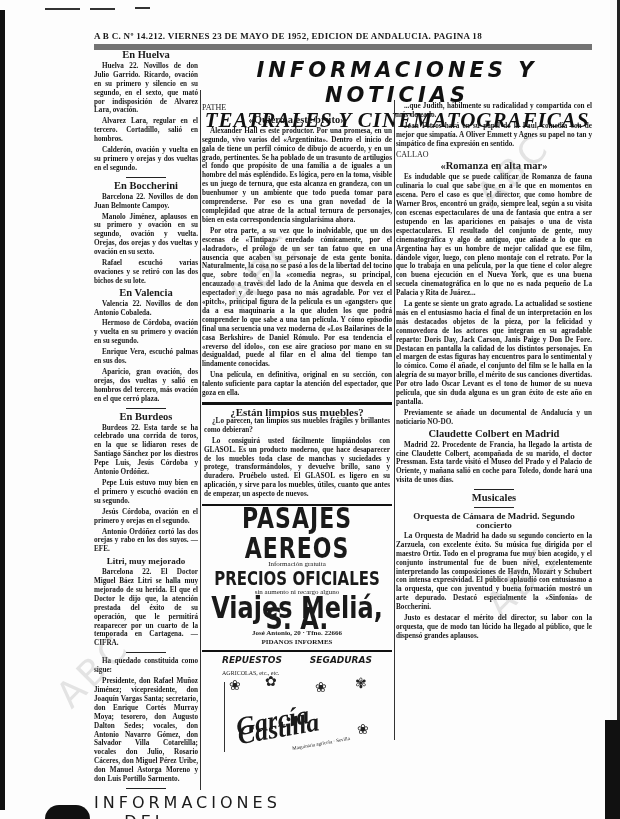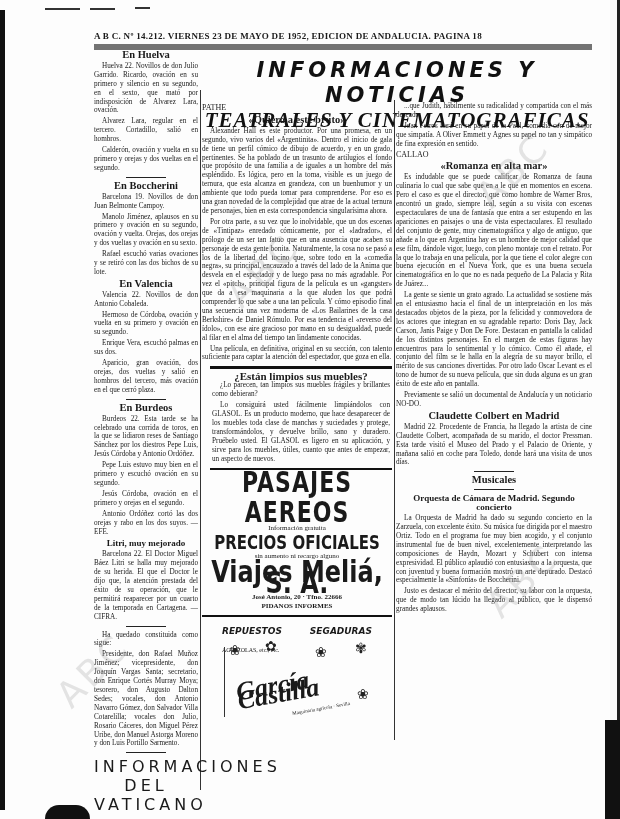--- a/index.html
+++ b/index.html
@@ -16,42 +16,42 @@
     font-size:9px; font-weight:bold; letter-spacing:0.3px; white-space:nowrap;
     border-bottom:6px solid #737373; text-transform:uppercase; line-height:13px;
   }
   .col { position:absolute; top:18px; font-size:7.2px; line-height:8.9px; text-align:justify; }
   .col-left { left:0; width:104px; }
   .col-mid { left:108px; width:190px; }
   .col-right { left:302px; width:196px; }
   .rule-v { position:absolute; top:60px; width:1px; background:#333; }
   .hd { font-weight:bold; text-align:center; font-size:10.5px; margin:3px 8px 2px; }
   .hd.small { font-size:9px; }
-  p { margin:0 0 2px; text-indent:8px; }
+  p { margin:0 0 2px; text-indent:8px;font-weight:bold; }
   .sep { width:40px; height:1px; background:#222; margin:4px auto; }
   .banner {
     position:absolute; left:108px; top:28px; width:390px; text-align:center;
     font-family:"DejaVu Sans", sans-serif; font-weight:bold; color:#111;font-style:italic;
   }
   .banner .l1 { font-size:21px; letter-spacing:4px; line-height:25px; }
   .banner .l2 { font-size:21px; letter-spacing:1px; line-height:24px; font-family:"Liberation Serif", serif; }
   .kicker { font-weight:normal; font-size:8px; margin:2px 0; }
   .vatican {
     font-family:"DejaVu Sans", sans-serif; text-align:center; font-size:16px;
     letter-spacing:4px; line-height:19px; margin:4px 0 2px; font-weight:normal;
   }
-  .ad-box { border-top:3px solid #111; border-bottom:2px solid #111; padding:3px 2px; margin-top:4px;margin-left:8px; }
+  .ad-box { border-top:3px solid #111; border-bottom:2px solid #111; padding:3px 2px; margin-top:4px; }
   .ad-title { text-align:center; font-weight:bold; font-size:11px; }
   .ad-pasajes { text-align:center; font-family:"DejaVu Sans", sans-serif; font-weight:bold; font-size:22px; letter-spacing:1px; line-height:24px; margin-top:4px; transform:scaleY(1.25); }
   .ad-small { text-align:center; font-size:7px; margin:2px 0; }
   .ad-precios { text-align:center; font-family:"DejaVu Sans", sans-serif; font-weight:bold; font-size:15px; transform:scaleY(1.3); margin:6px 0 4px; }
   .ad-melia { text-align:center; font-family:"DejaVu Sans", sans-serif; font-weight:bold; font-size:24px; transform:scaleY(1.25); margin:8px 0 6px; }
   .ad-addr { text-align:center; font-size:7px; font-weight:bold; }
   .ad-garcia { position:relative; border-top:2px solid #111; margin-top:4px; height:118px; }
-  .ad-garcia .hdr { display:flex; justify-content:space-between; font-style:italic; font-weight:bold; font-family:"DejaVu Sans", sans-serif; font-size:9px; padding:10px 20px; }
+  .ad-garcia .hdr { display:flex; justify-content:space-between; font-style:italic; font-weight:bold; font-family:"DejaVu Sans", sans-serif; font-size:9px; padding:4px 20px; }
   .ad-garcia .sub { font-size:6px; padding-left:20px; }
   .ad-garcia .art { position:absolute; left:22px; top:30px; width:150px; height:70px; border-left:1px solid #333; }
   .ad-garcia .brand { position:absolute; left:34px; top:58px; font-family:"Liberation Serif", serif; font-style:italic; font-weight:bold; font-size:26px; transform:rotate(-10deg); }
   .ad-garcia .tag { position:absolute; left:90px; top:88px; font-size:5px; transform:rotate(-10deg); }
   .sprig { position:absolute; font-size:14px; color:#222; }
   .watermark { position:absolute; font-family:"DejaVu Sans", sans-serif; font-size:36px; color:rgba(160,160,160,0.28); transform:rotate(-45deg); letter-spacing:4px; pointer-events:none; }
   .blotch { position:absolute; background:#111; }
 </style>
 </head>
 <body>
@@ -76,21 +76,21 @@
   <div class="rule-v" style="left:300px;top:70px;height:640px"></div>
 
   <div class="col col-left">
     <div class="hd">En Huelva</div>
     <p>Huelva 22. Novillos de don Julio Garrido. Ricardo, ovación en su primero y silencio en su segundo, en el sexto, que mató por indisposición de Alvarez Lara, ovación.</p>
     <p>Alvarez Lara, regular en el tercero. Cortadillo, salió en hombros.</p>
     <p>Calderón, ovación y vuelta en su primero y orejas y dos vueltas en el segundo.</p>
     <div class="sep"></div>
 
     <div class="hd">En Boccherini</div>
-    <p>Barcelona 19. Novillos de don Juan Belmonte Campoy.</p>
+    <p>Barcelona 22. Novillos de don Juan Belmonte Campoy.</p>
     <p>Manolo Jiménez, aplausos en su primero y ovación en su segundo, ovación y vuelta. Orejas, dos orejas y dos vueltas y ovación en su sexto.</p>
     <p>Rafael escuchó varias ovaciones y se retiró con las dos bichos de su lote.</p>
 
     <div class="hd">En Valencia</div>
     <p>Valencia 22. Novillos de don Antonio Cobaleda.</p>
     <p>Hermoso de Córdoba, ovación y vuelta en su primero y ovación en su segundo.</p>
     <p>Enrique Vera, escuchó palmas en sus dos.</p>
     <p>Aparicio, gran ovación, dos orejas, dos vueltas y salió en hombros del tercero, más ovación en el que cerró plaza.</p>
     <div class="sep"></div>
 
@@ -153,21 +153,21 @@
     </div>
   </div>
 
   <div class="col col-right" style="top:72px">
     <p>...que Judith, hábilmente su radicalidad y compartida con el más deseado.</p>
     <p>Joan Fetros hará en su papel de la Paul, comedia con de mejor que simpatía. A Oliver Emmett y Agnes su papel no tan y simpático de fina expresión en sentido.</p>
     <div class="kicker">CALLAO</div>
     <div class="hd">«Romanza en alta mar»</div>
     <p>Es indudable que se puede calificar de Romanza de fauna culinaria lo cual que sabe que en a le que en momentos en escena. Pero el caso es que el director, que como hombre de Warner Bros, encontró un grado, siempre leal, según a su visita con escenas espectaculares de una de fantasía que entra a ser estupendo en las apariciones en paisajes o una de vista espectaculares. El resultado del conjunto de gente, muy cinematográfica y algo de antiguo, que añade a lo que en Argentina hay es un hombre de mejor calidad que ese film, dándole vigor, luego, con pleno montaje con el retrato. Por la que lo trabaja en una película, por la que tiene el color alegre con buena ejecución en el Nueva York, que es una buena secuela cinematográfica en lo que no es nada pequeño de La Palacia y Rita de Juárez...</p>
     <p>La gente se siente un grato agrado. La actualidad se sostiene más en el entusiasmo hacia el final de un interpretación en los más destacados objetos de la pieza, por la felicidad y conmovedora de los actores que integran en su agradable reparto: Doris Day, Jack Carson, Janis Paige y Don De Fore. Destacan en pantalla la calidad de los distintos personajes. En el margen de estas figuras hay encuentros para lo sentimental y lo cómico. Como él añade, el conjunto del film se le halla en la alegría de su mayor brillo, el mérito de sus canciones divertidas. Por otro lado Oscar Levant es el tono de humor de su nueva película, que sin duda alguna es un gran éxito de este año en pantalla.</p>
-    <p>Previamente se salió un documental de Andalucía y un noticiario NO-DO.</p>
+    <p>Previamente se añade un documental de Andalucía y un noticiario NO-DO.</p>
 
     <div class="hd">Claudette Colbert en Madrid</div>
     <p>Madrid 22. Procedente de Francia, ha llegado la artista de cine Claudette Colbert, acompañada de su marido, el doctor Pressman. Esta tarde visitó el Museo del Prado y el Palacio de Oriente, y mañana salió en coche para Toledo, donde hará una visita de unos días.</p>
     <div class="sep"></div>
 
     <div class="hd">Musicales</div>
     <div class="sep"></div>
     <div class="hd small">Orquesta de Cámara de Madrid. Segundo concierto</div>
     <p>La Orquesta de Madrid ha dado su segundo concierto en la Zarzuela, con excelente éxito. Su música fue dirigida por el maestro Ortiz. Todo en el programa fue muy bien acogido, y el conjunto instrumental fue de buen nivel, excelentemente interpretando las composiciones de Haydn, Mozart y Schubert con intensa expresividad. El público aplaudió con entusiasmo a la orquesta, que con juventud y buena formación mostró un arte depurado. Destacó especialmente la «Sinfonía» de Boccherini.</p>
     <p>Justo es destacar el mérito del director, su labor con la orquesta, que de modo tan lúcido ha llegado al público, que le dispensó grandes aplausos.</p>

